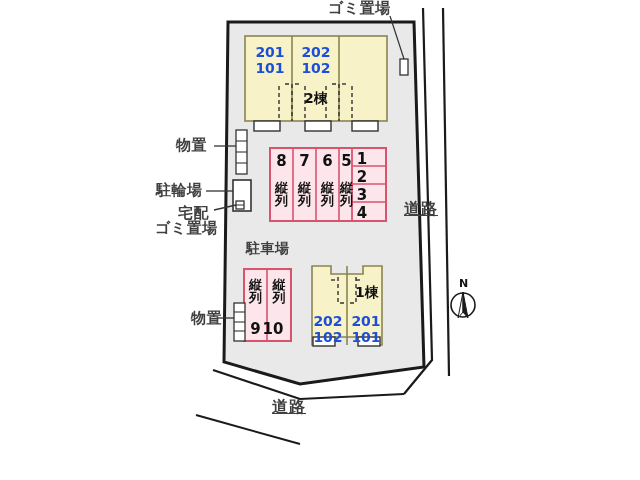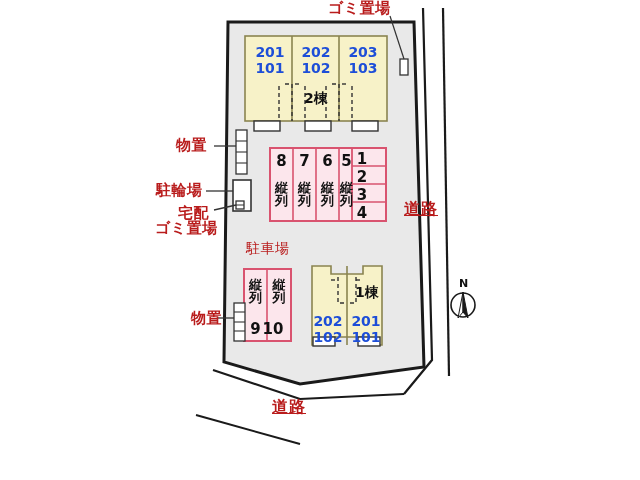--- a/index.html
+++ b/index.html
@@ -21,21 +21,21 @@
   svg.layer {
     position: absolute;
     left: 0;
     top: 0;
     width: 640px;
     height: 480px;
   }
   .lbl {
     position: absolute;
     font-family: "DejaVu Sans", "Liberation Sans", sans-serif;
-    color: #b91c1c;
+    color: #404040;
     white-space: nowrap;
     line-height: 1.08;
   }
   
   .annot {
     font-size: 15px;
     font-weight: 700;
     letter-spacing: 0.5px;
   }
   .annot2 {
@@ -45,21 +45,21 @@
     text-align: center;
   }
   .road-lbl {
     font-size: 16px;
     font-weight: 700;
     letter-spacing: 1px;
     text-decoration: underline;
   }
   .site-lbl {
     font-size: 14px;
-    font-weight: 400;
+    font-weight: 700;
     letter-spacing: 0.5px;
     text-align: center;
   }
   
   .unit {
     position: absolute;
     font-size: 14px;
     font-weight: 700;
     color: #1d4ed8;
     text-align: center;
@@ -211,21 +211,20 @@
 
   <div class="lbl site-lbl" style="left:246px; top:241px;">駐車場</div>
 
   <div class="lbl road-lbl" style="left:404px; top:200px;">道路</div>
   <div class="lbl road-lbl" style="left:272px; top:398px;">道路</div>
 
   <div class="lbl compass-n" style="left:459px; top:278px;">N</div>
 
   <div class="unit" style="left:250px; top:44px; width:40px;"><span>201</span><br><span>101</span></div>
   <div class="unit" style="left:296px; top:44px; width:40px;"><span>202</span><br><span>102</span></div>
-  <div class="unit" style="left:343px; top:44px; width:40px;"><span>203</span><br><span>103</span></div>
   <div class="bldg-name" style="left:304px; top:90px;">2棟</div>
 
   <div class="unit" style="left:310px; top:313px; width:36px;"><span>202</span><br><span>102</span></div>
   <div class="unit" style="left:348px; top:313px; width:36px;"><span>201</span><br><span>101</span></div>
   <div class="bldg-name" style="left:355px; top:284px;">1棟</div>
 
   <div class="stall-num" style="left:270px; top:152px; width:23px;">8</div>
   <div class="stall-tandem" style="left:270px; top:181px; width:23px;"><span>縦</span><br><span>列</span></div>
 
   <div class="stall-num" style="left:293px; top:152px; width:23px;">7</div>

